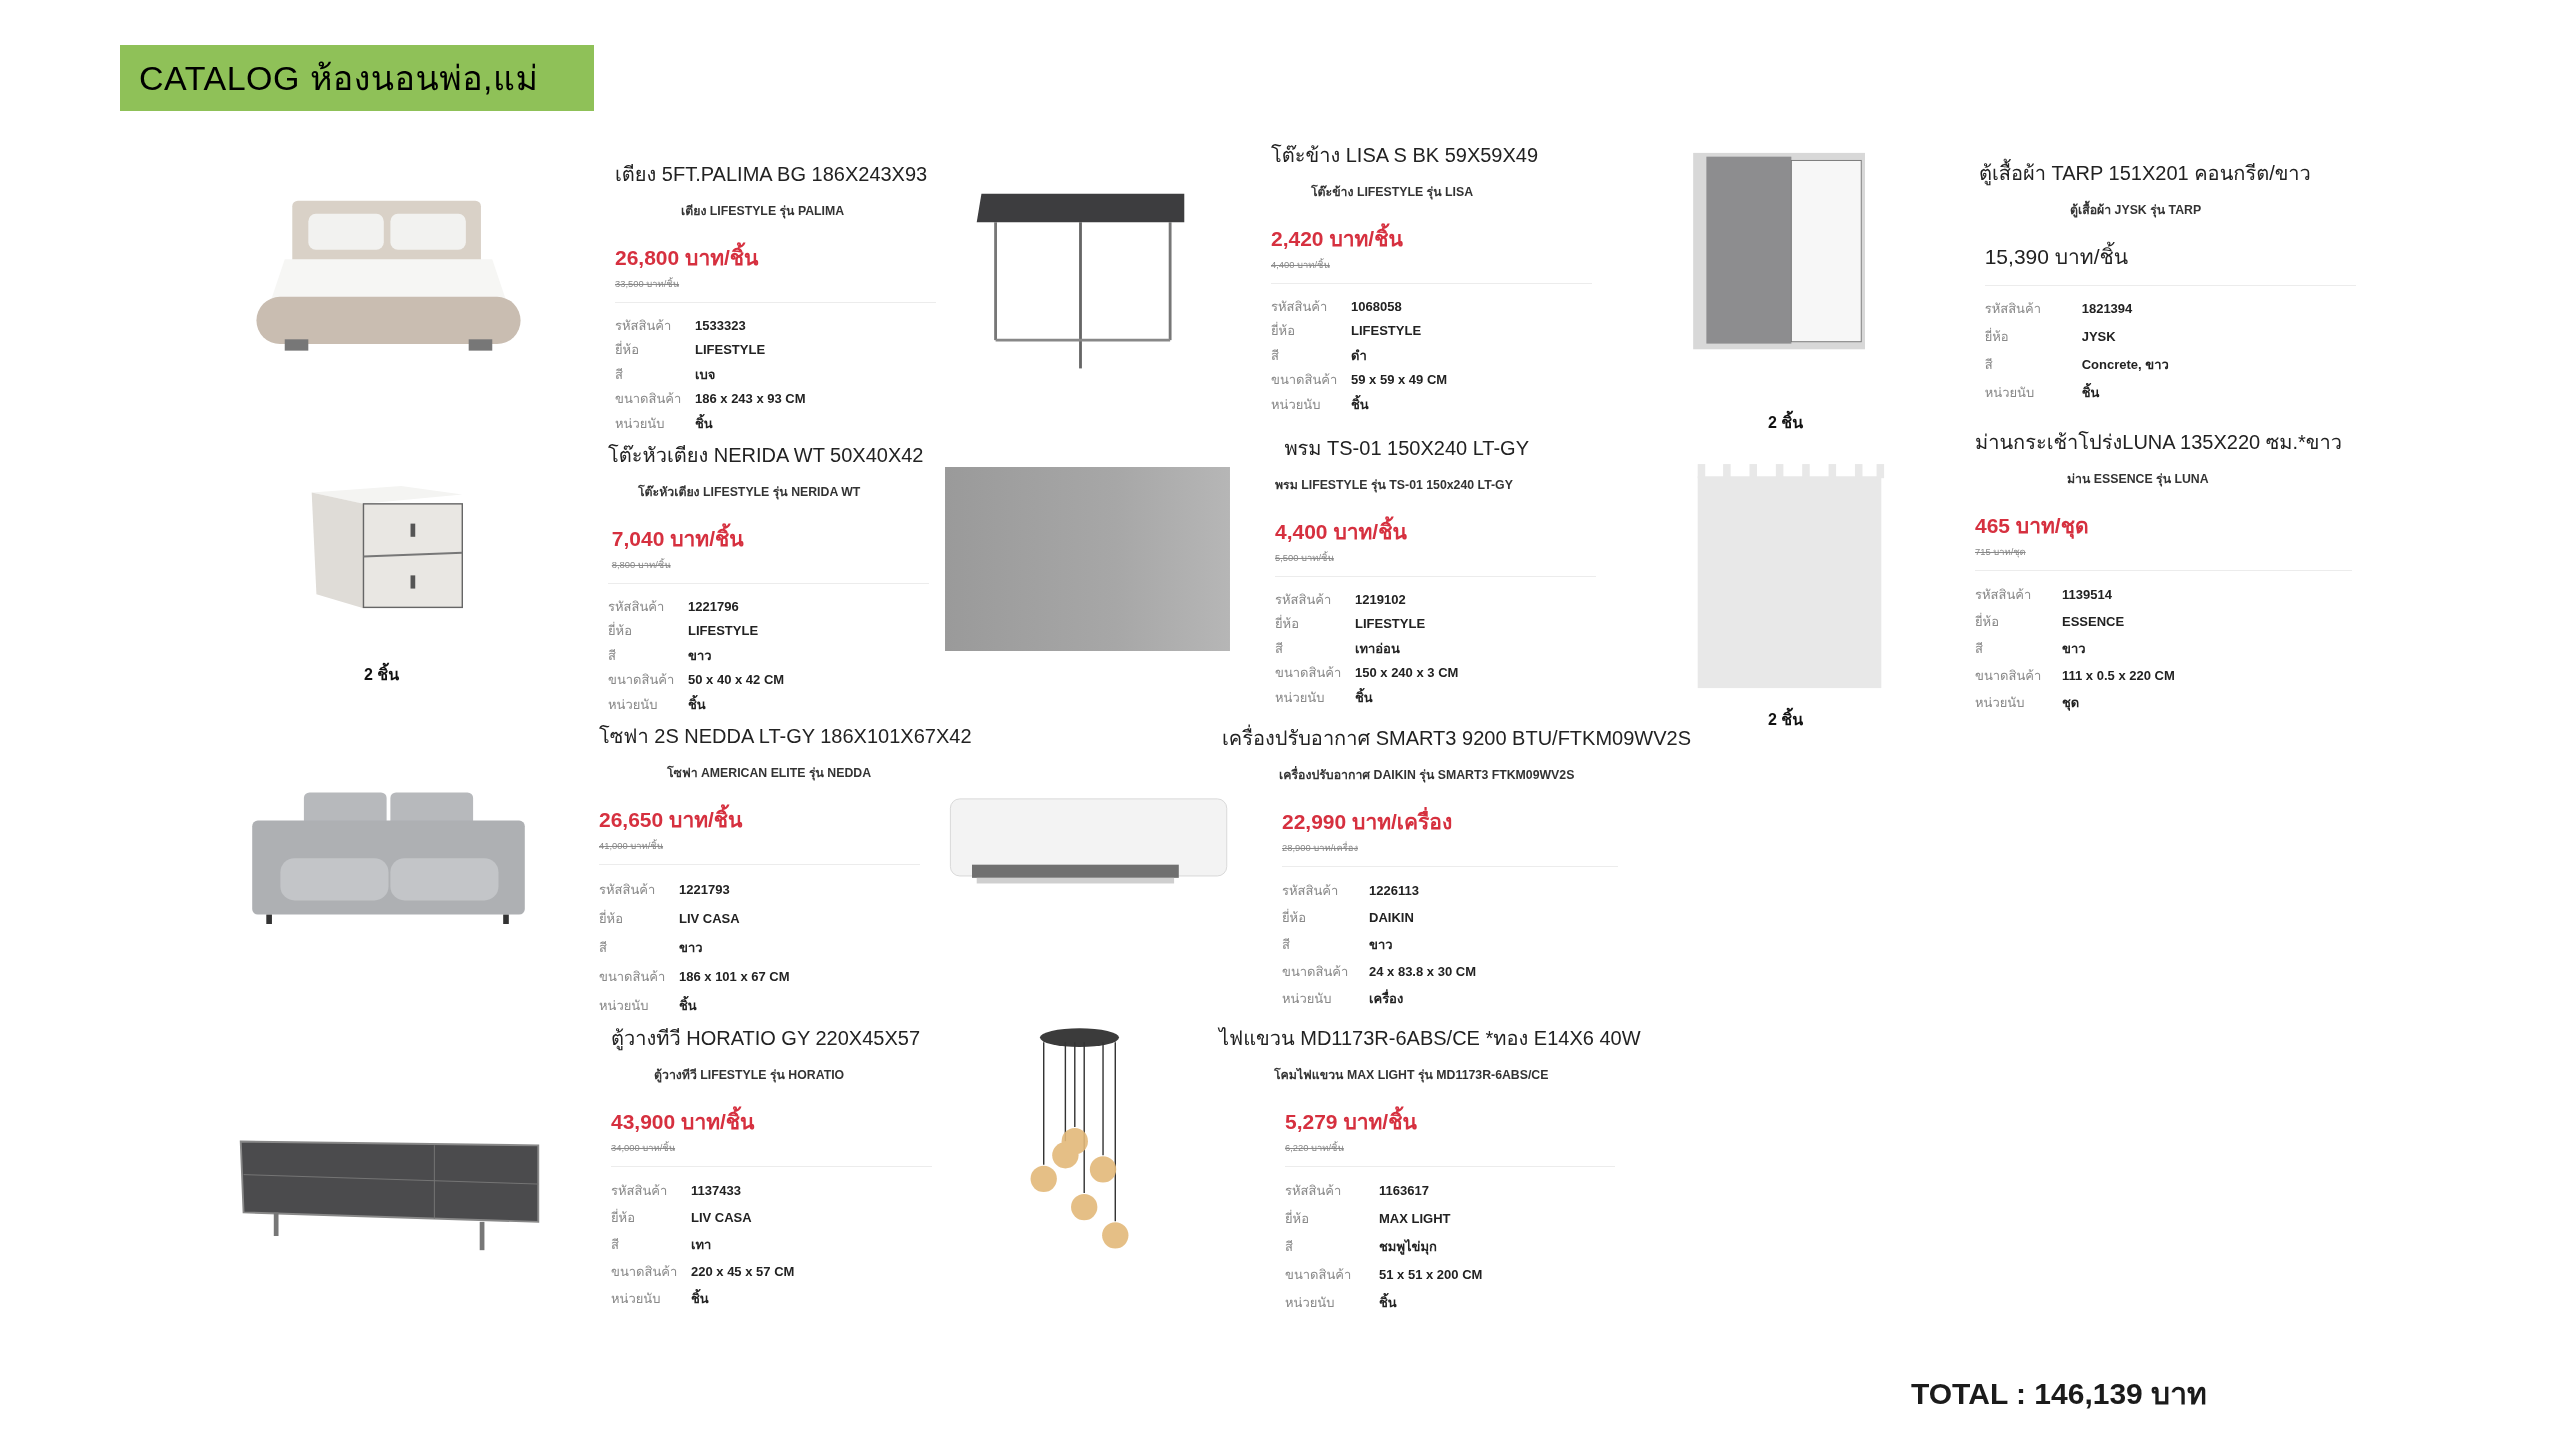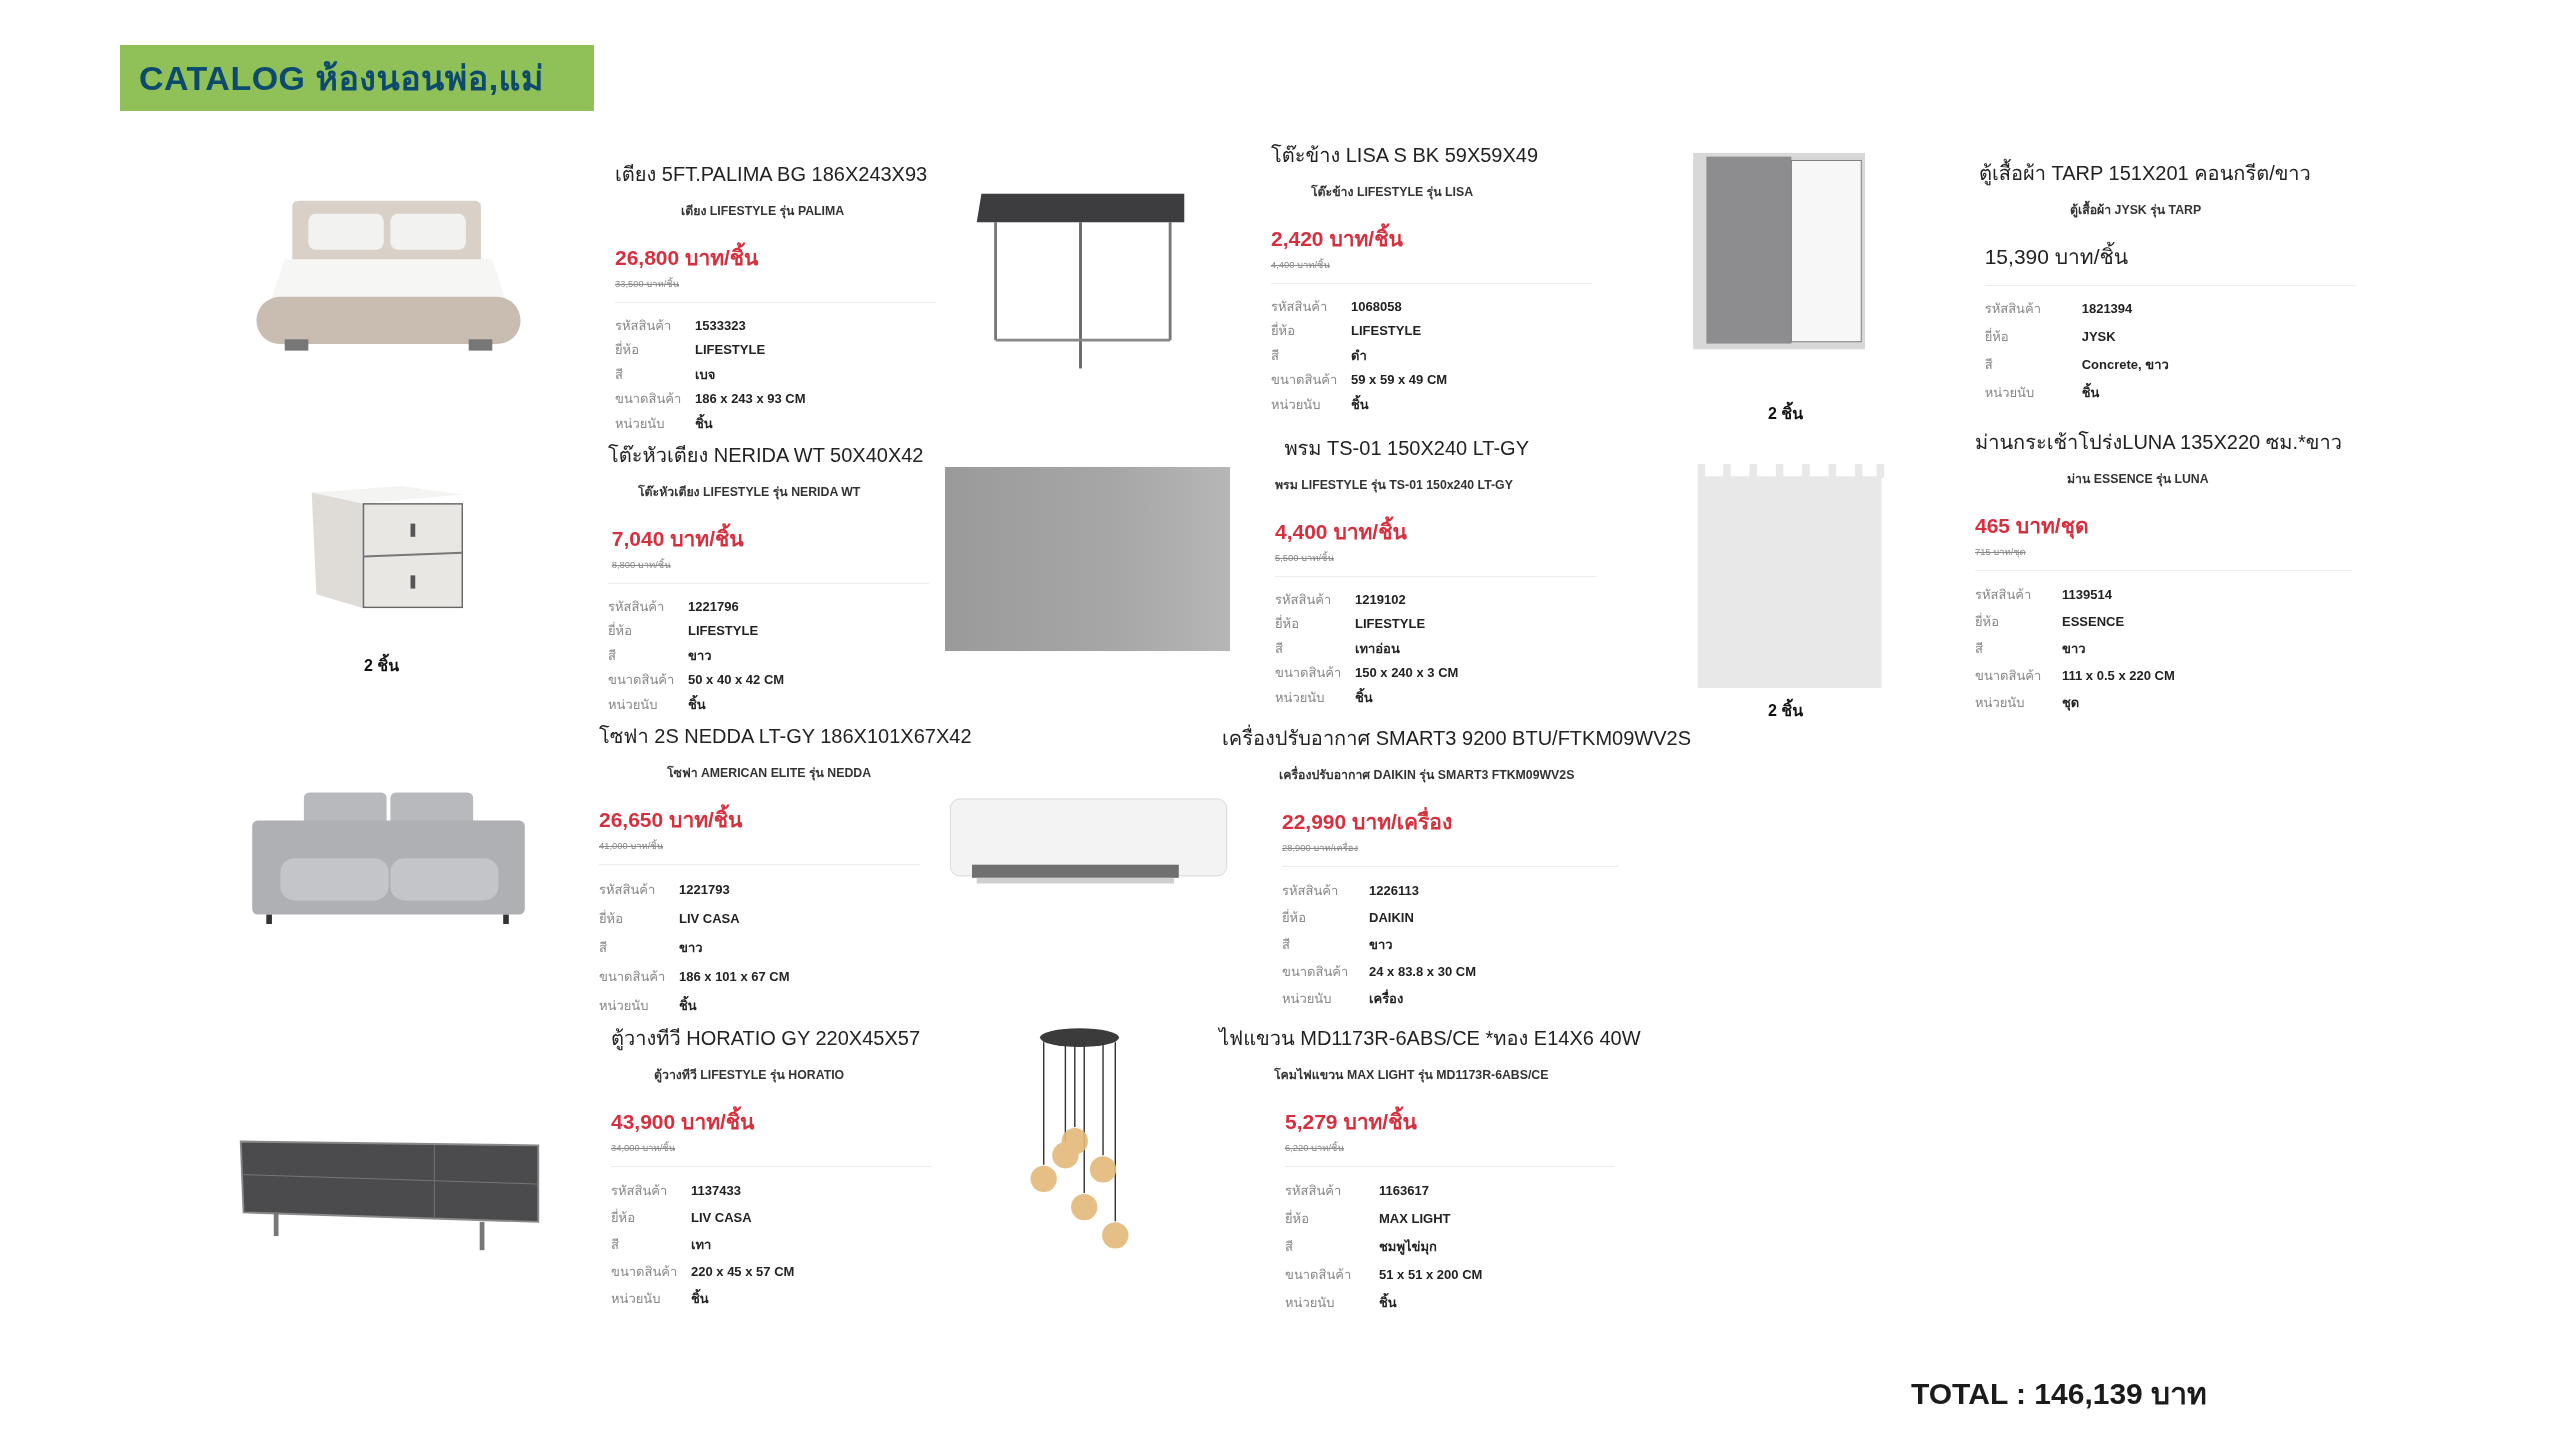--- a/index.html
+++ b/index.html
@@ -1,20 +1,20 @@
 <!DOCTYPE html>
 <html style="font-size:15px"><head>
 <meta charset="utf-8">
 <style>
   html,body{margin:0;padding:0;background:#ffffff;}
   body{width:2576px;height:1449px;position:relative;overflow:hidden;font-family:"Liberation Sans","DejaVu Sans",sans-serif;color:#222;}
   .header{position:absolute;left:120px;top:45px;width:474px;height:66px;background:#8fc158;display:flex;align-items:center;}
-  .header span{color:#0c4a6e;font-weight:bold;font-size:34px;padding-left:19px;letter-spacing:0.5px;}
+  .header span{color:#000000;font-weight:normal;font-size:34px;padding-left:19px;letter-spacing:0.5px;}
   .prod-img{position:absolute;}
-  .qty{position:absolute;font-weight:bold;font-size:16px;color:#111;text-align:center;width:113px;}
+  .qty{position:absolute;font-weight:bold;font-size:16px;color:#111;text-align:center;width:113px;margin-top:9px;}
   .info{position:absolute;width:321px;}
   .info .title{font-size:20px;color:#222;white-space:nowrap;}
   .info .subtitle{font-size:12.3px;font-weight:bold;color:#333;margin-top:11.3px;white-space:nowrap;}
   .info .price{font-size:21px;font-weight:bold;color:#d6303f;margin-top:21px;white-space:nowrap;}
   .info .price.black{color:#222;font-weight:normal;}
   .info .old-price{font-size:9.4px;color:#888;text-decoration:line-through;margin-top:1.9px;}
   .info .divider{height:0.9px;background:#ececec;margin:11.3px 0 9.4px 0;}
   .info .row{display:flex;font-size:13px;height:24.5px;align-items:center;}
   .info .row .k{width:80px;color:#888;}
   .info .row .v{color:#222;font-weight:bold;}

